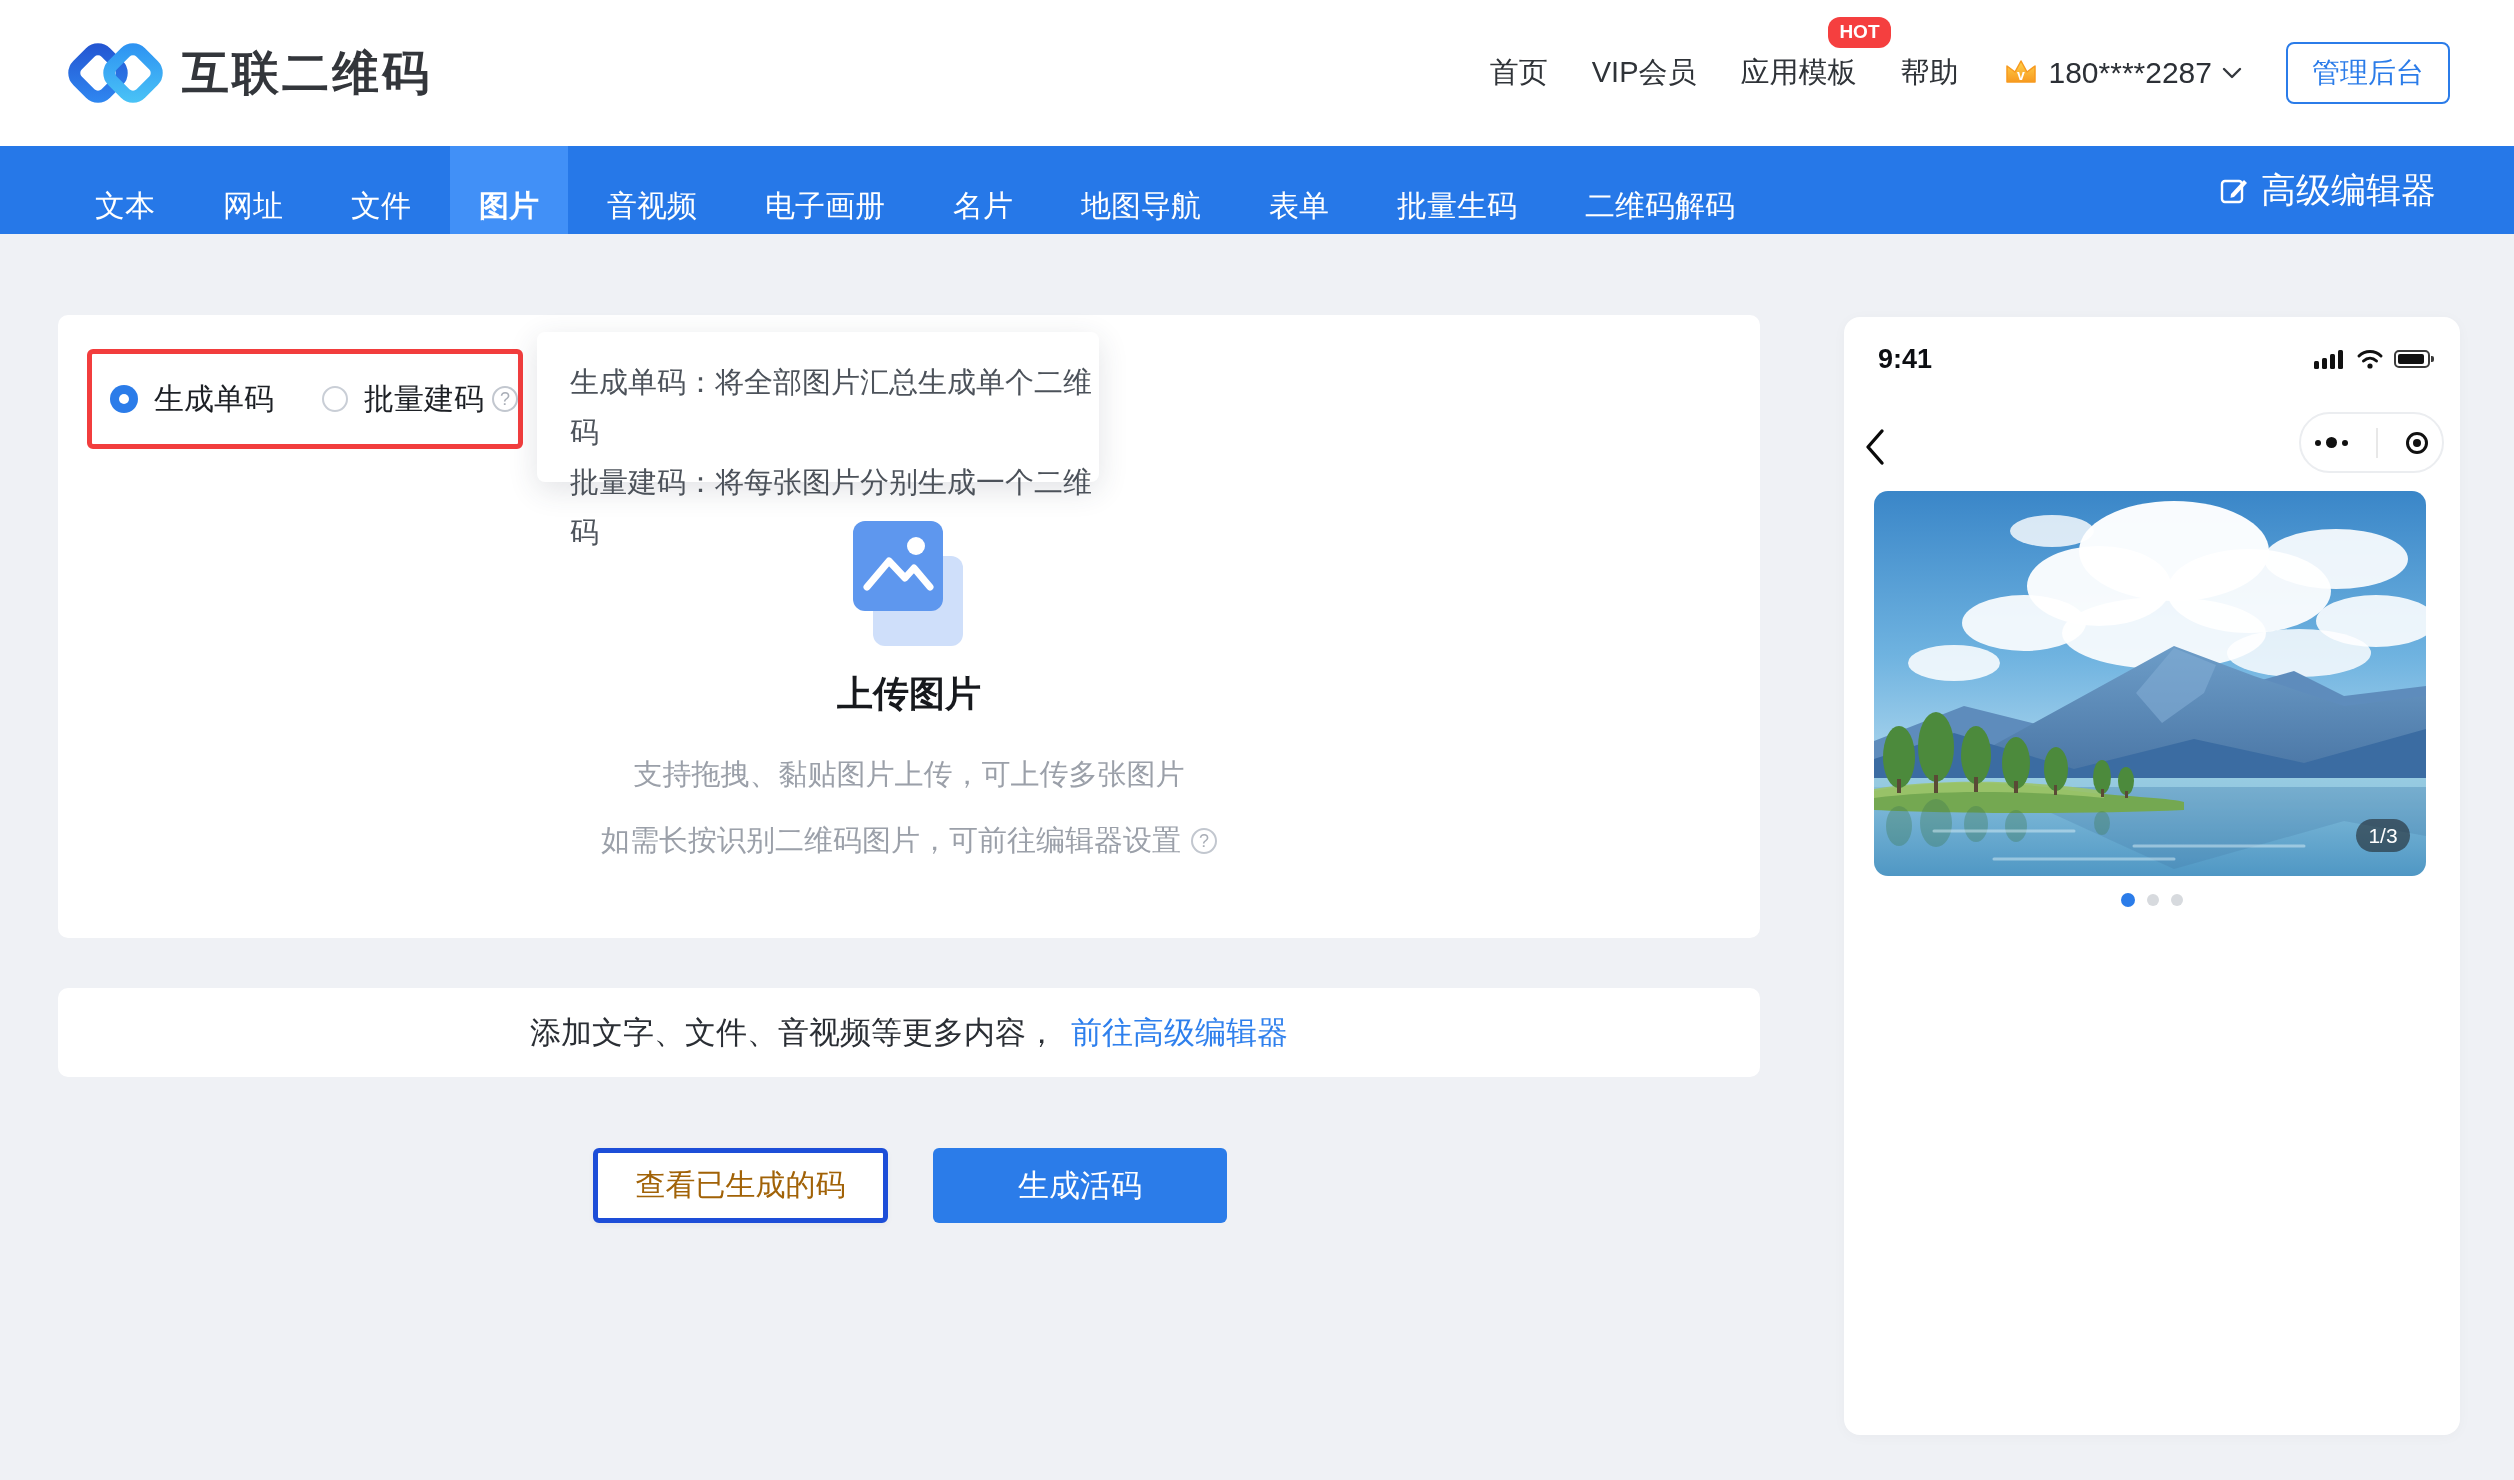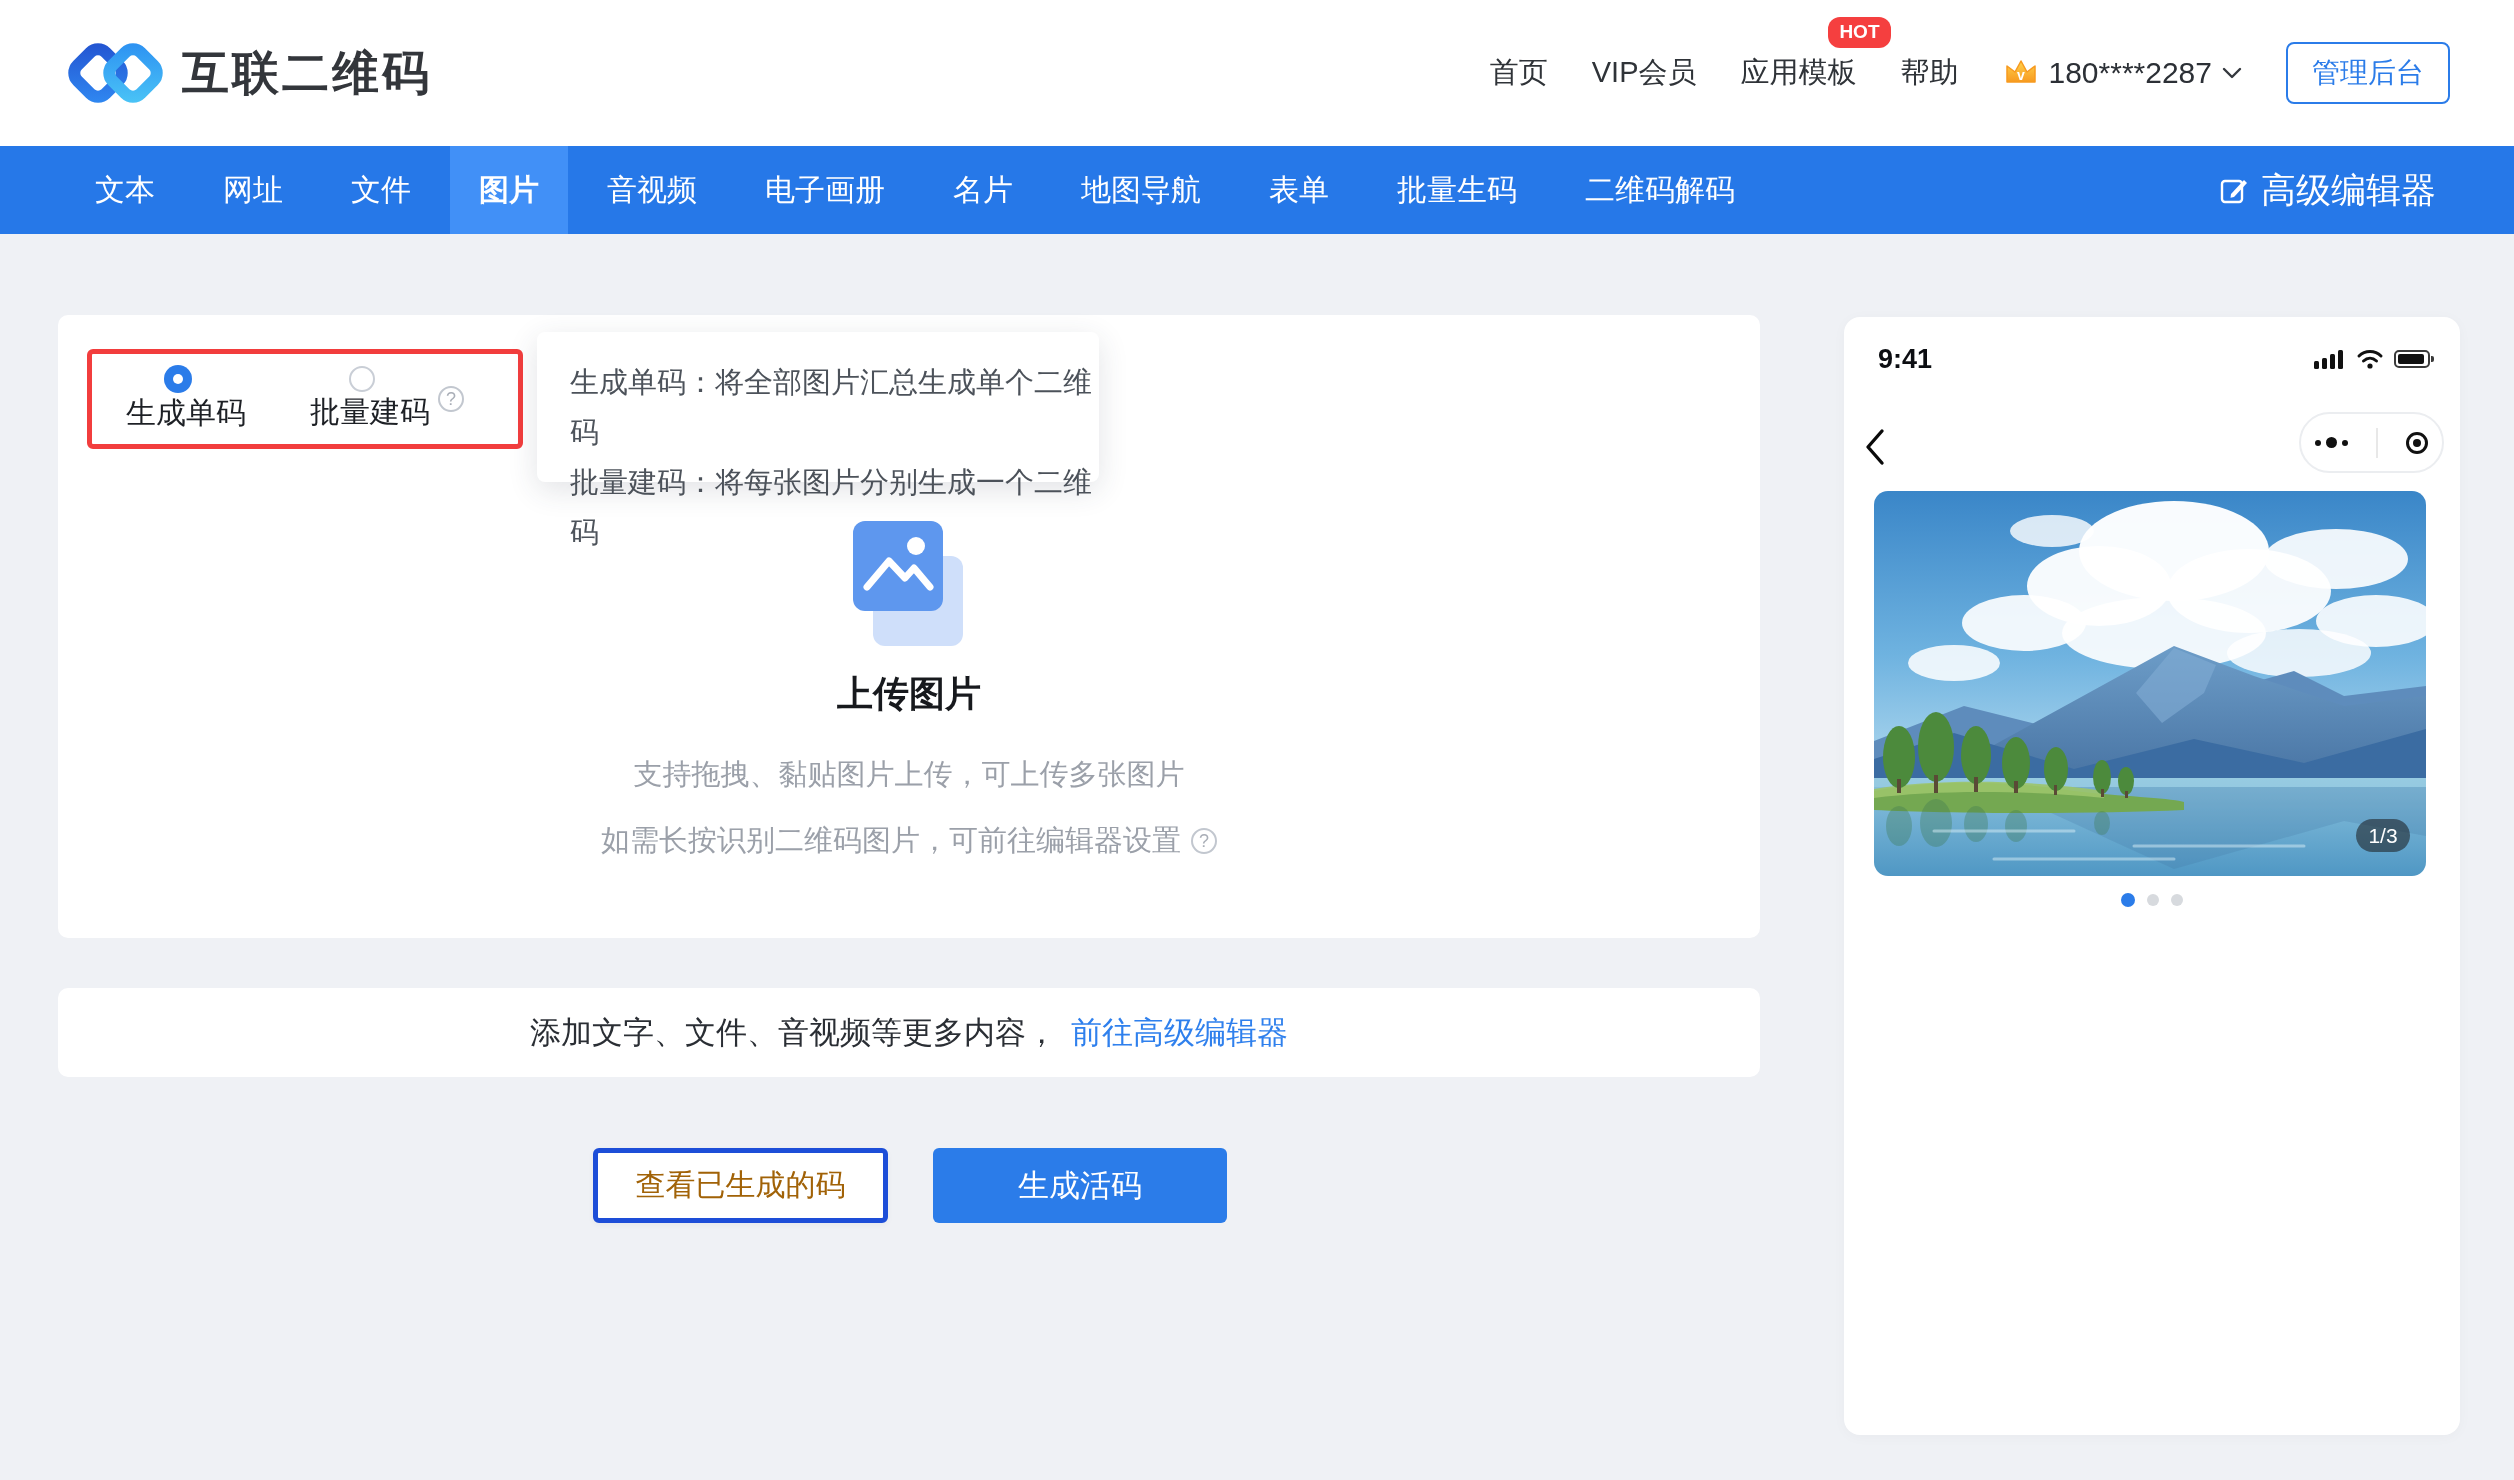--- a/index.html
+++ b/index.html
@@ -20,29 +20,29 @@
     padding:4px 11px; border-radius:12px; line-height:1.2; }
   .hot-badge::after { content:""; position:absolute; left:7px; bottom:-4px; width:10px; height:10px; background:#f53f3f;
     transform:rotate(20deg) skew(10deg); border-radius:2px; z-index:-1; }
   .user-chip { display:flex; align-items:center; gap:10px; cursor:pointer; }
   .user-phone { font-size:30px; color:#2c3036; }
   .admin-btn { height:62px; padding:8px 24px; background:#fff; border:2px solid #2b7ce9; border-radius:8px;
     color:#2b7ce9; font-size:28px; font-family:inherit; cursor:pointer; }
   
   .blue-nav { position:absolute; left:0; top:146px; width:2514px; height:88px; background:#2678e8; }
   .tabs { display:flex; gap:10px; padding-left:66px; height:88px; }
-  .tab { height:88px; line-height:88px; padding:0 29px; font-size:30px; color:#ffffff; cursor:pointer; white-space:nowrap; }
+  .tab { height:88px; line-height:88px; padding:16px 29px; font-size:30px; color:#ffffff; cursor:pointer; white-space:nowrap; }
   .tab.active { background:#4190f7; font-weight:bold; }
   .editor-link { position:absolute; right:78px; top:0; height:88px; display:flex; align-items:center; gap:12px;
     color:#ffffff; font-size:35px; cursor:pointer; }
   
   .main-card { position:absolute; left:58px; top:315px; width:1702px; height:623px; background:#fff; border-radius:10px; }
   .mode-box { position:absolute; left:29px; top:34px; width:436px; height:100px; border:5px solid #f23d3d; border-radius:6px;
     display:flex; align-items:center; padding-left:18px; }
-  .radio-opt { display:flex; align-items:center; cursor:pointer;flex-direction:column; }
+  .radio-opt { display:flex; align-items:center; cursor:pointer; }
   .radio-on { width:28px; height:28px; border-radius:50%; background:#2b7ce9; position:relative; flex:none; }
   .radio-on::after { content:""; position:absolute; left:9px; top:9px; width:10px; height:10px; border-radius:50%; background:#fff; }
   .radio-off { width:26px; height:26px; border-radius:50%; background:#fff; border:2px solid #c9ced6; flex:none; }
   .radio-label { font-size:30px; color:#1d2025; margin-left:16px; white-space:nowrap; }
   .gap48 { width:48px; flex:none; }
   .help-circle { width:26px; height:26px; margin-left:8px; border-radius:50%; border:2px solid #c2c7cf; color:#a9aeb7;
     font-size:18px; line-height:22px; text-align:center; flex:none; cursor:pointer; }
   .tooltip { position:absolute; left:479px; top:17px; width:562px; height:150px; background:#fff; border-radius:8px;
     box-shadow:0 8px 30px rgba(50,60,80,.14); padding:25px 0 0 33px; font-size:29px; color:#4c525a; line-height:50px; }
   

